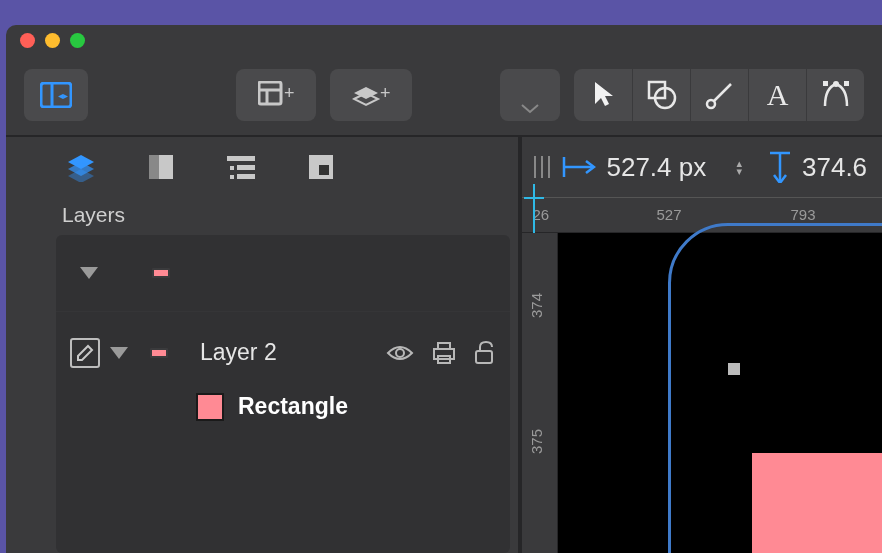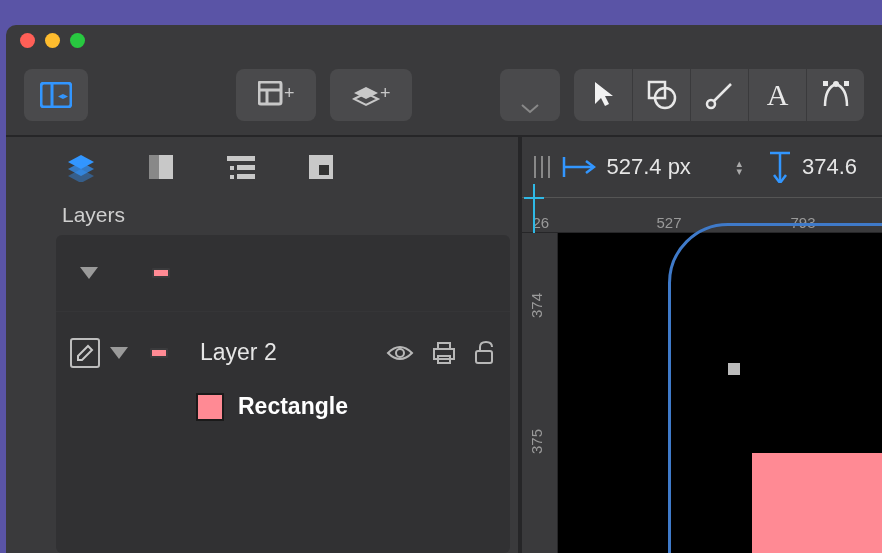--- a/index.html
+++ b/index.html
@@ -47,26 +47,26 @@
   .pink { background: #ff8a94; }
   .pencilbox { width:30px; height:30px; border:2px solid #bdbdbd; border-radius:3px; display:flex; align-items:center; justify-content:center; margin-right:10px;}
   .rightctl { display:flex; gap:18px; margin-left:auto; align-items:center;}
   .shaperow { padding: 0 14px 16px 140px; display:flex; align-items:flex-start; gap:14px; }
   .shaperow .sq { width:28px; height:28px; background:#ff8a94; border:2px solid #1a1a1a; }
   .shaperow .lbl { font-size:23px; font-weight:600; color:#fff;}
   
   
   .mbar { height: 60px; display: flex; align-items: center; padding: 0 10px; gap: 10px; }
   .mfield { display:flex; align-items:center; gap:10px; }
-  .mfield input { background: transparent; border: none; color: #e6e6e6; font-size: 22px; width: 120px; outline: none; }
+  .mfield input { background: transparent; border: none; color: #e6e6e6; font-size: 26px; width: 120px; outline: none; }
   .steppers { display:flex; flex-direction:column; line-height:8px; color:#aaa; font-size:11px;}
   
   
   .rulerH { height: 36px; position: relative; background: #3a3a3c; border-top:1px solid #555; border-bottom:1px solid #262628; font-size:15px; color:#9a9a9a;}
-  .rulerH .tick { position:absolute; top:16px; }
+  .rulerH .tick { position:absolute; top:8px; }
   .canvas { flex:1; position:relative; background:#000; margin-left:36px; }
   .rulerV { position:absolute; left:-36px; top:0; bottom:0; width:36px; background:#3a3a3c; border-right:1px solid #262628; }
   .rulerV .vt { position:absolute; left:6px; font-size:15px; color:#9a9a9a; writing-mode: vertical-rl; transform: rotate(180deg);}
   
   .roundrect { position:absolute; left:110px; top:-10px; width:400px; height:400px; border:3px solid #3f7ac9; border-radius:60px;}
   .handle { position:absolute; width:12px; height:12px; background:#bbb; left:170px; top:130px;}
   .pinkshape { position:absolute; right:0; bottom:0; width:130px; height:100px; background:#ff8a94;}
   
   svg { display:block; }
 </style>

